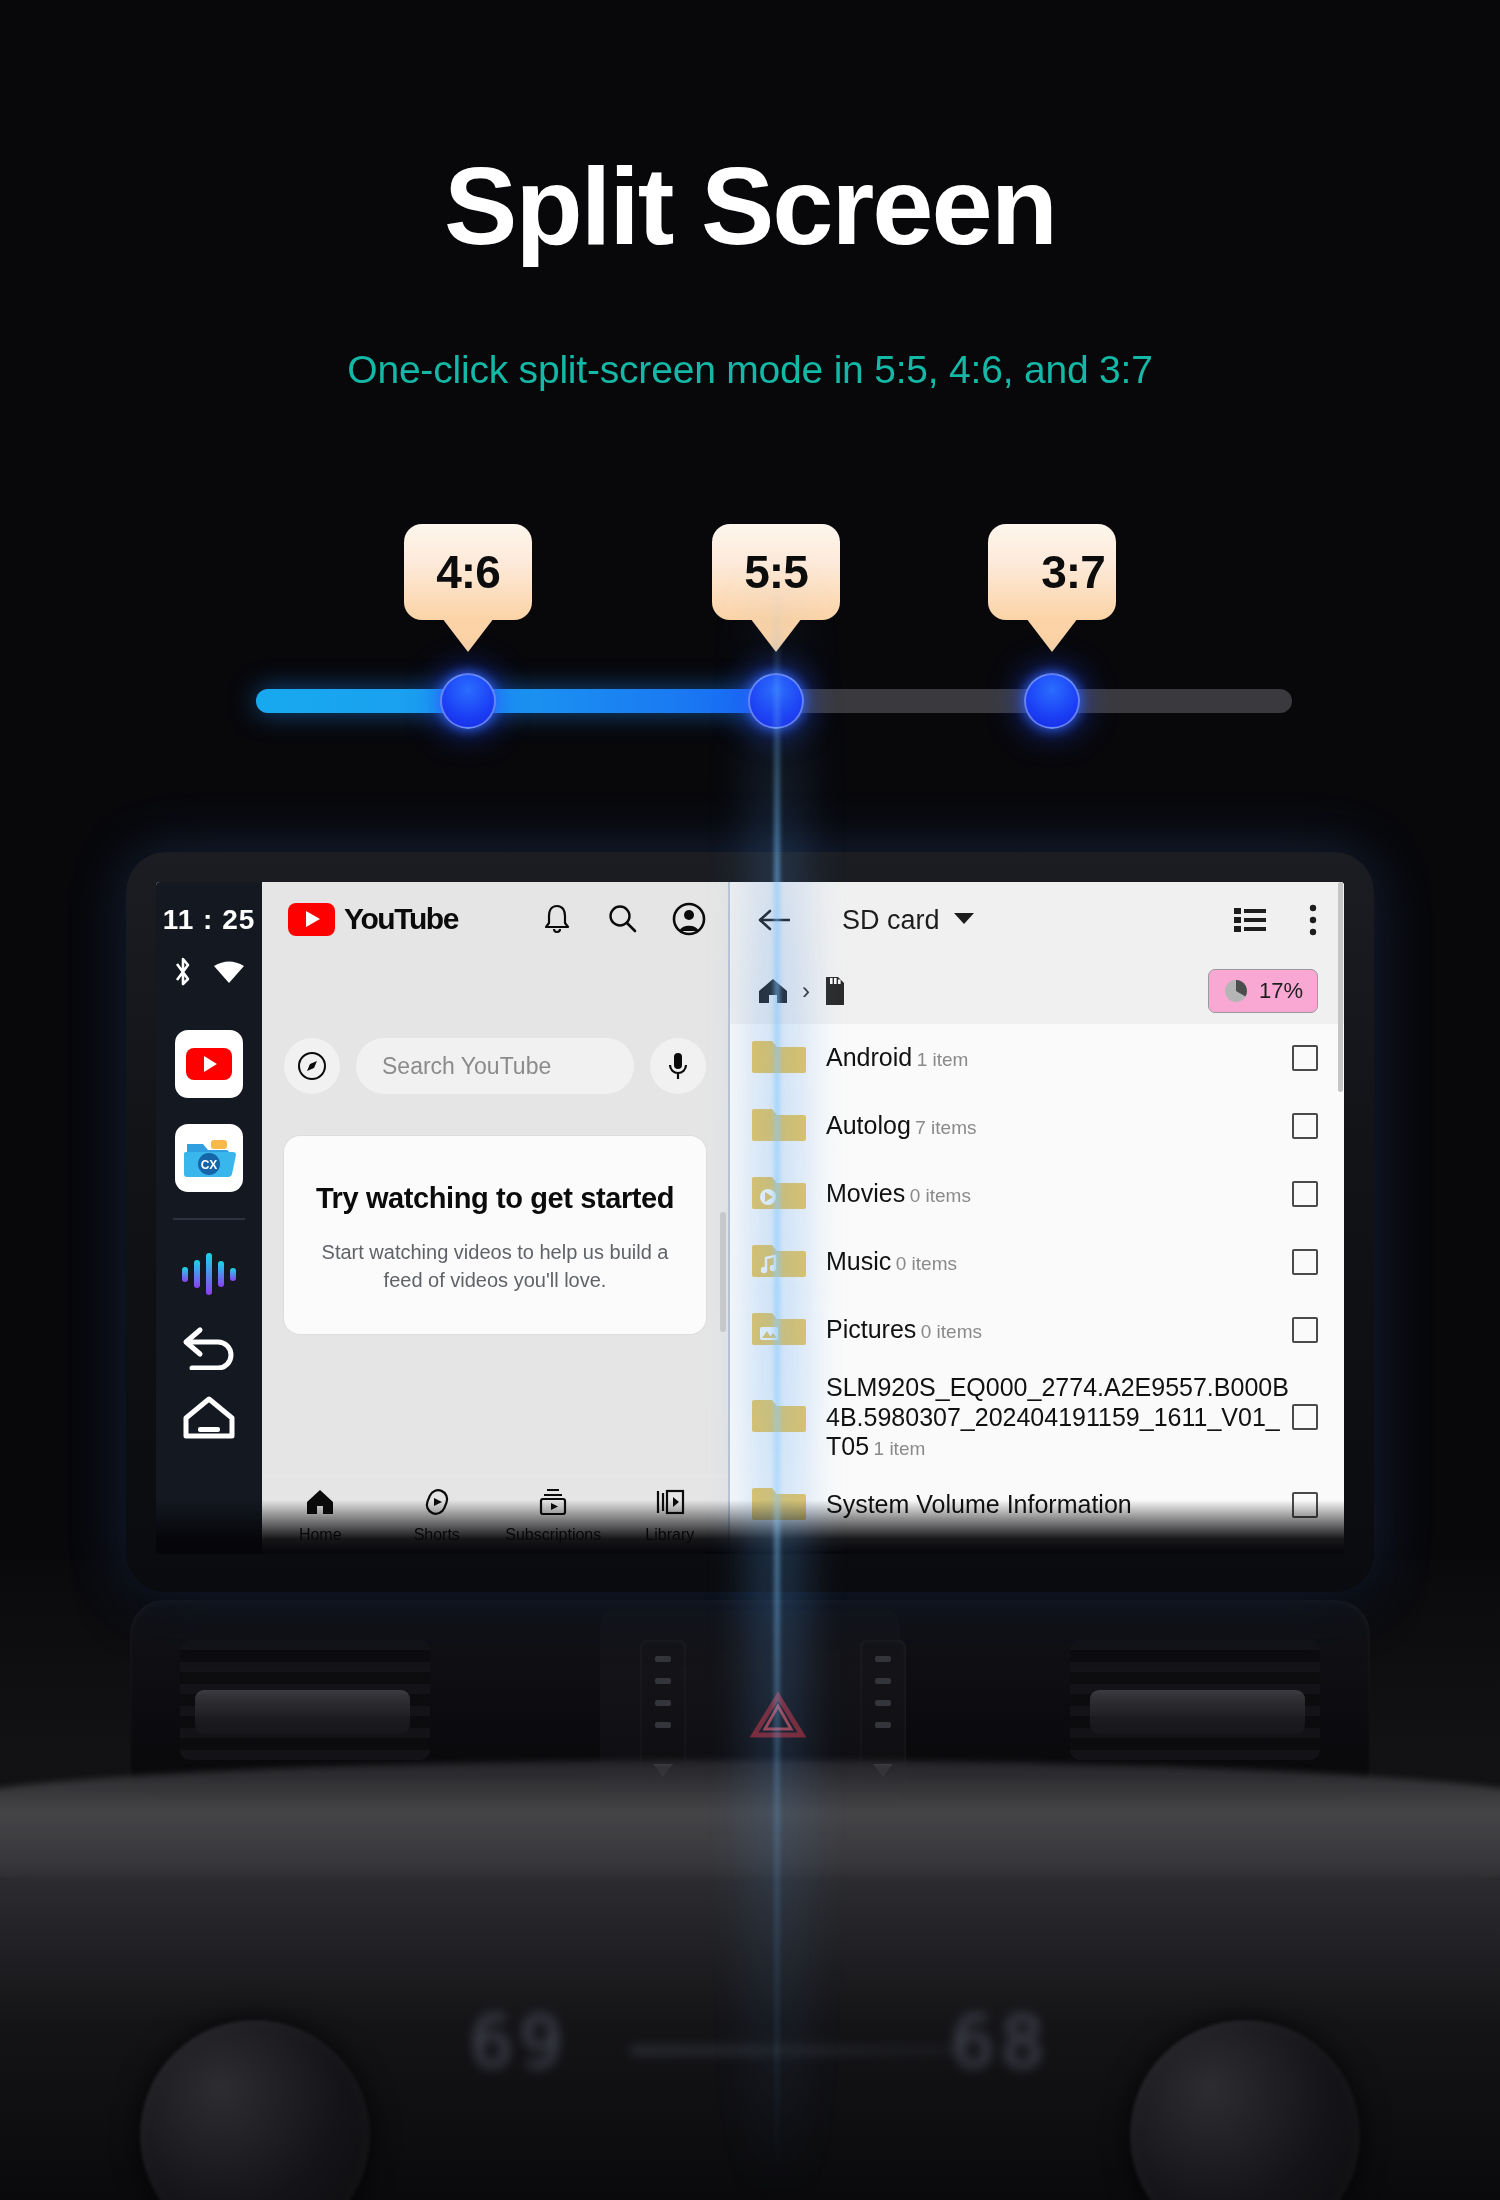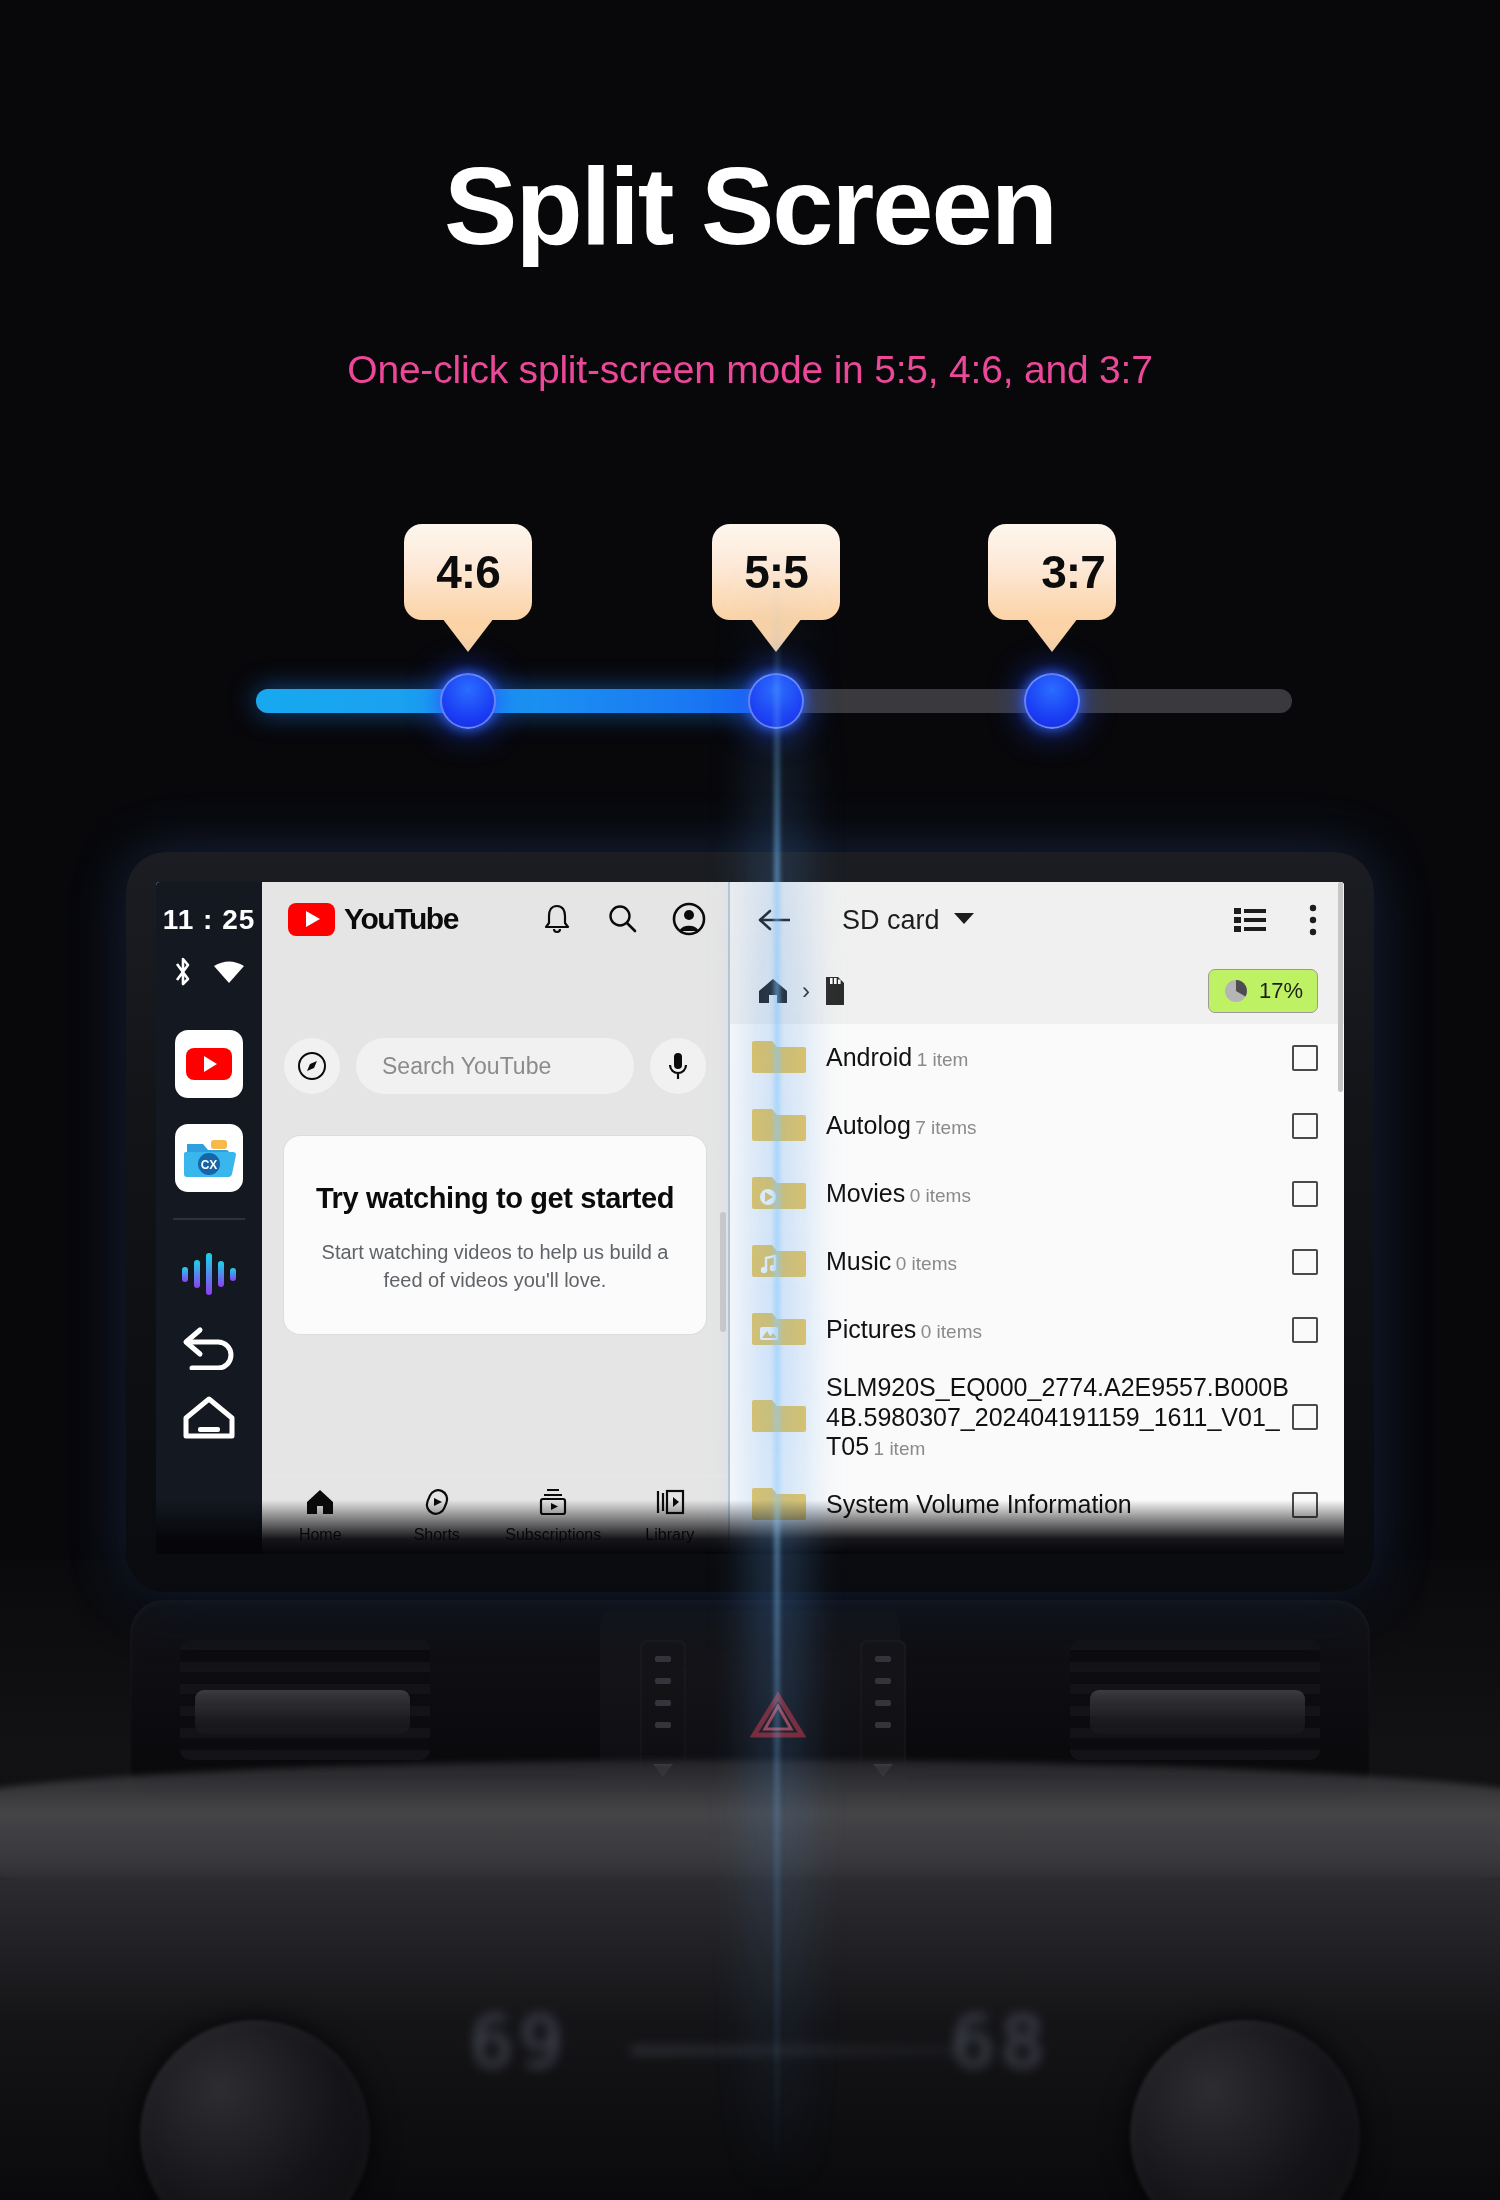--- a/index.html
+++ b/index.html
@@ -100,21 +100,21 @@
   }
 
   
   .headline{
     position:absolute; top:148px; left:0; right:0; text-align:center;
     font-size:110px; font-weight:700; color:#ffffff; letter-spacing:-2px;
     line-height:1.05;
   }
   .subhead{
     position:absolute; top:348px; left:0; right:0; text-align:center;
-    font-size:39px; font-weight:400; color:#ec4899; letter-spacing:-.2px;
+    font-size:39px; font-weight:400; color:#14b8a6; letter-spacing:-.2px;
   }
 
   
   #slider-block{ position:absolute; left:0; top:0; width:1500px; height:760px; }
   .badge{
     position:absolute; transform:translateX(-50%);
     width:128px; height:96px; border-radius:18px;
     background:linear-gradient(180deg,#fdf6ec 0%, #fdeada 40%, #fbd3a6 100%);
     display:flex; align-items:center; justify-content:center;
     font-size:46px; font-weight:700; color:#0c0c0c; letter-spacing:-1px;
@@ -209,21 +209,21 @@
   .fm{ flex:1; background:#fafafa; display:flex; flex-direction:column; position:relative; border-left:2px solid #b9c6d6; }
   .fm-top{ height:76px; display:flex; align-items:center; padding:0 26px; gap:0; background:#f0f0f0; }
   .fm-title{ font-size:27px; color:#1d1d1d; margin-left:48px; }
   .fm-caret{ margin-left:14px; }
   .fm-top-actions{ margin-left:auto; display:flex; align-items:center; gap:42px; }
   .fm-crumbs{ height:66px; display:flex; align-items:center; padding:0 26px; background:#f0f0f0; }
   .crumb-sep{ margin:0 12px; color:#333; font-size:24px; }
   .fm-usage{
     margin-left:auto; border:1px solid #9a9a9a; border-radius:7px;
     height:44px; display:flex; align-items:center; gap:10px; padding:0 14px;
-    font-size:22px; color:#1d1d1d; background:#bef264;
+    font-size:22px; color:#1d1d1d; background:#f9a8d4;
   }
   .fm-list{ flex:1; background:#fafafa; overflow:hidden; }
   .fm-row{ display:flex; align-items:center; padding:9px 26px 9px 22px; min-height:68px; }
   .fm-row .ficon{ flex:0 0 54px; margin-right:20px; }
   .fm-row .meta{ flex:1; min-width:0; }
   .fm-row .nm{ font-size:25px; color:#111; line-height:1.18; word-break:break-all;margin-top:6px; }
   .fm-row .sub{ font-size:19px; color:#8a8a8a; margin-top:3px; }
   .chk{ flex:0 0 26px; width:26px;height:26px;border:2px solid #4a4a4a; border-radius:2px; }
   .fm-scrollbar{
     position:absolute; right:0; top:0; width:6px; height:100%; background:transparent;

